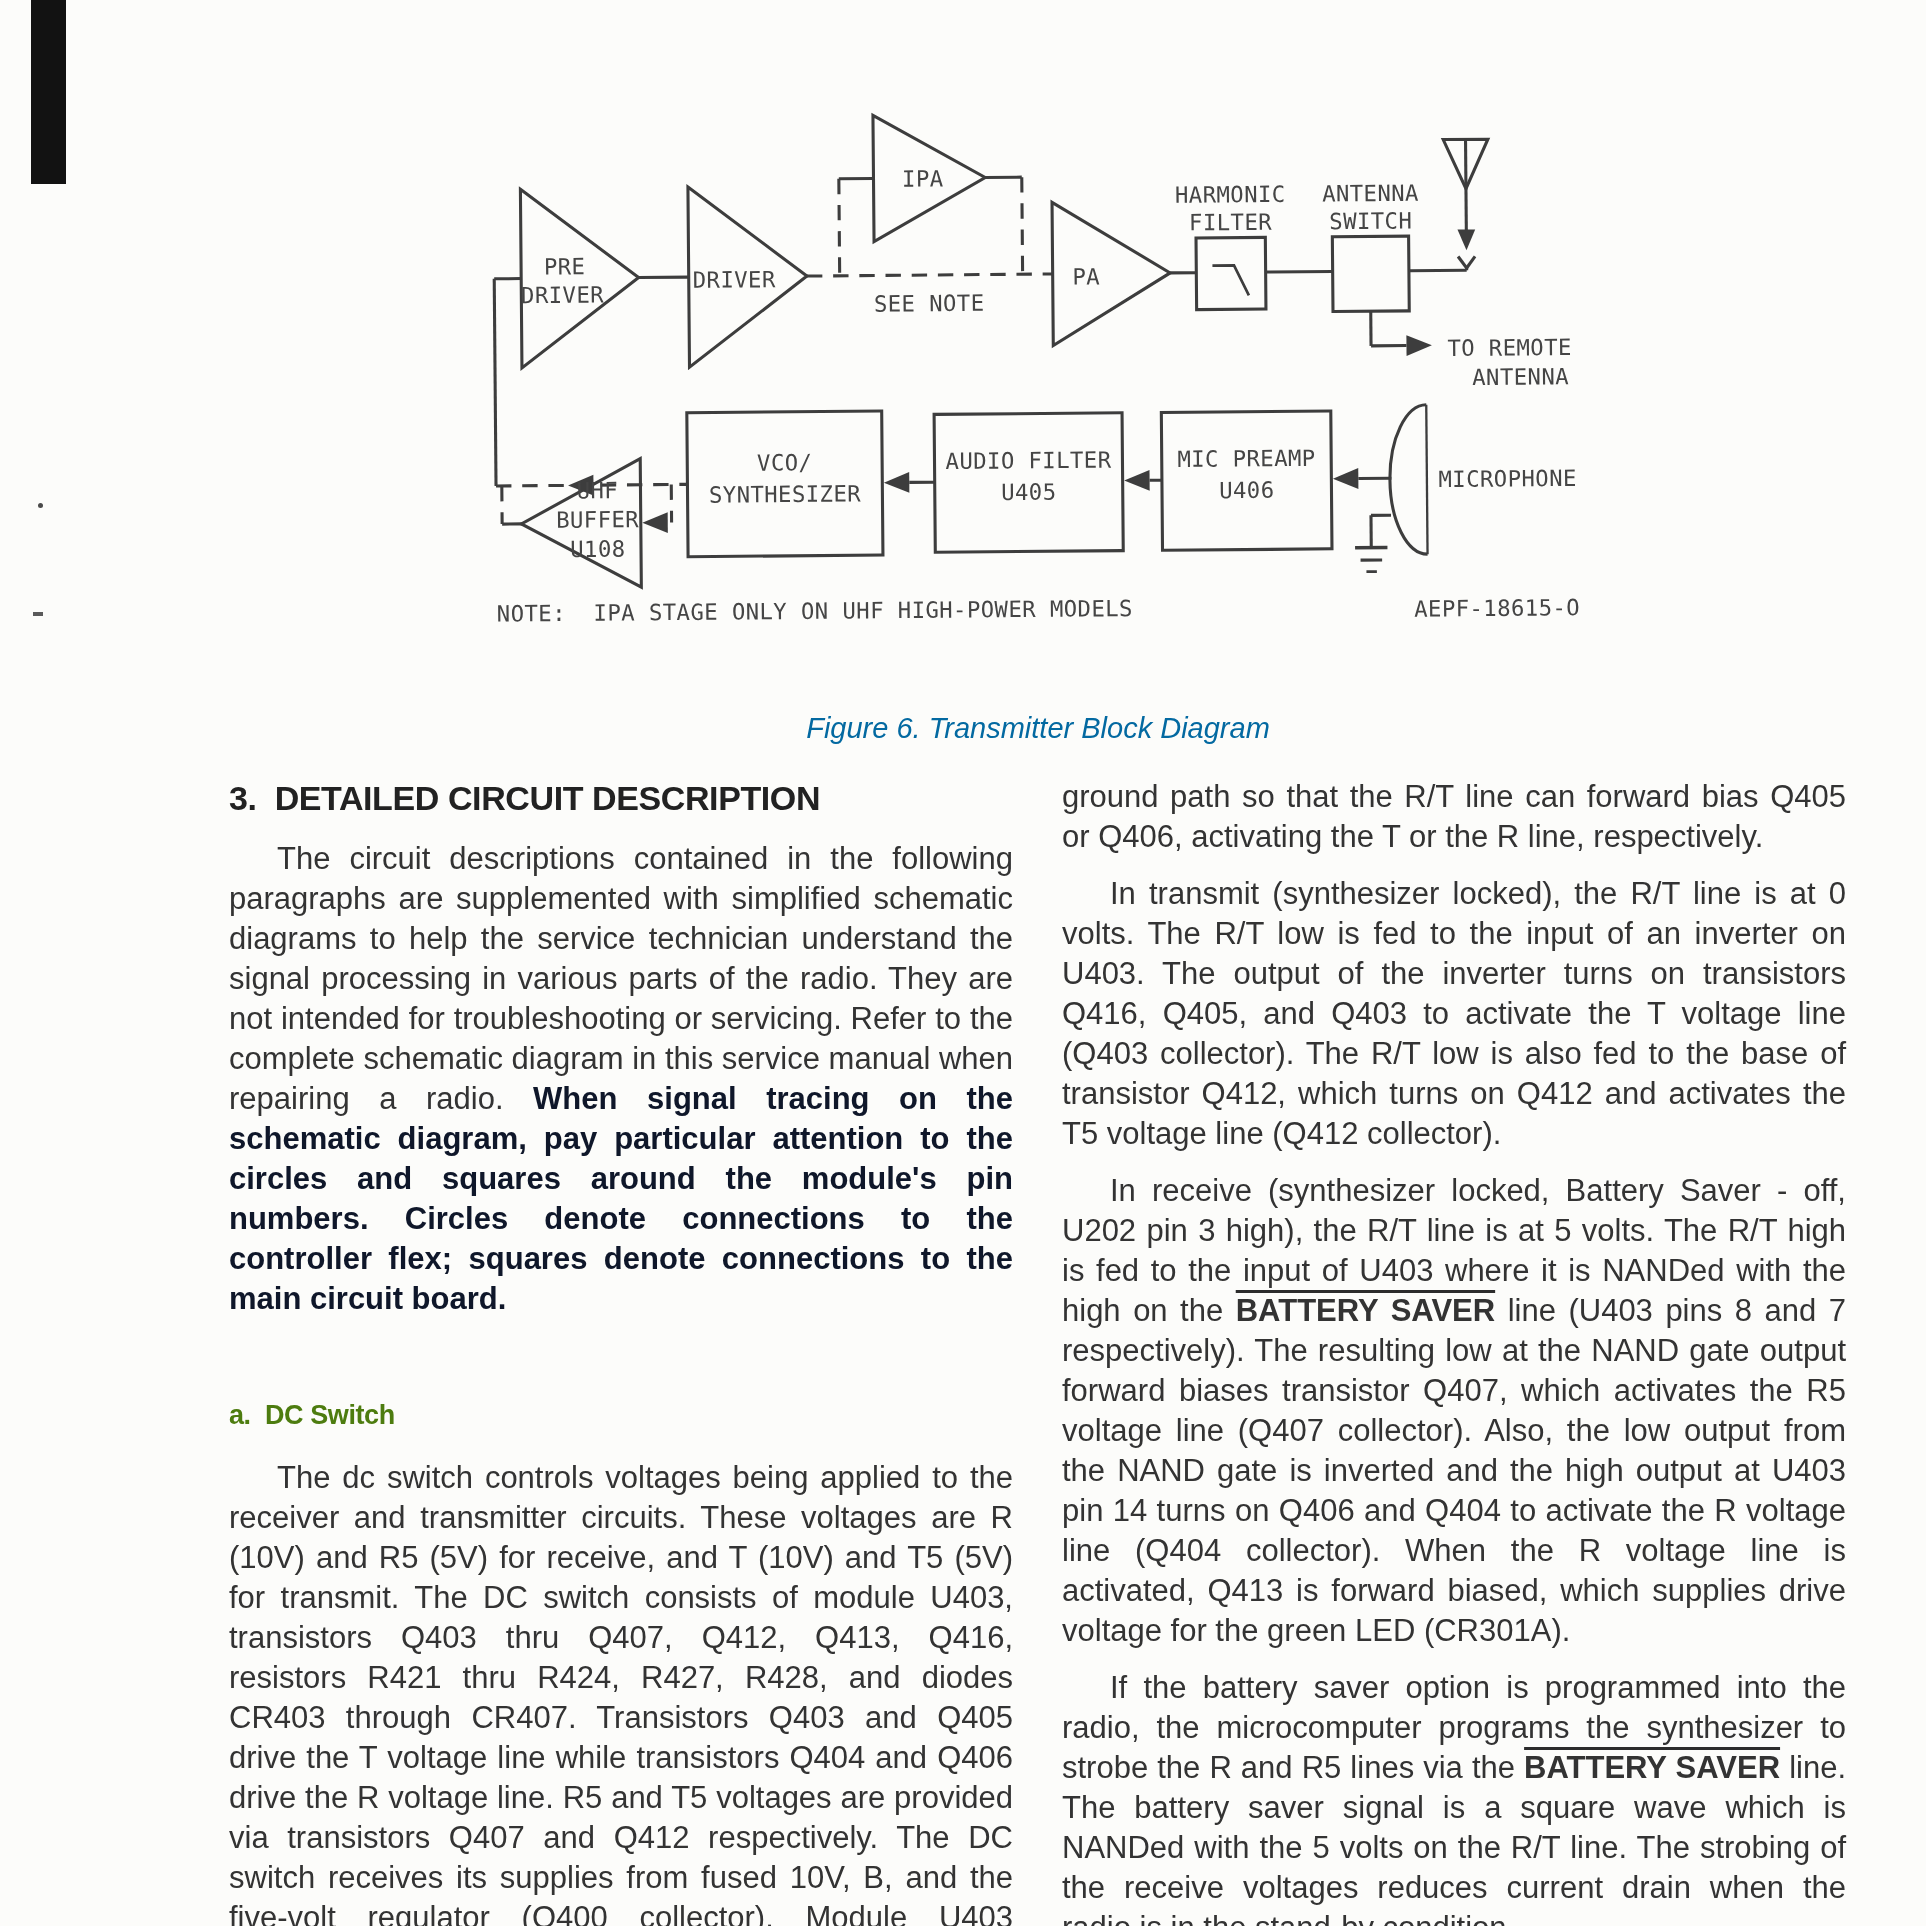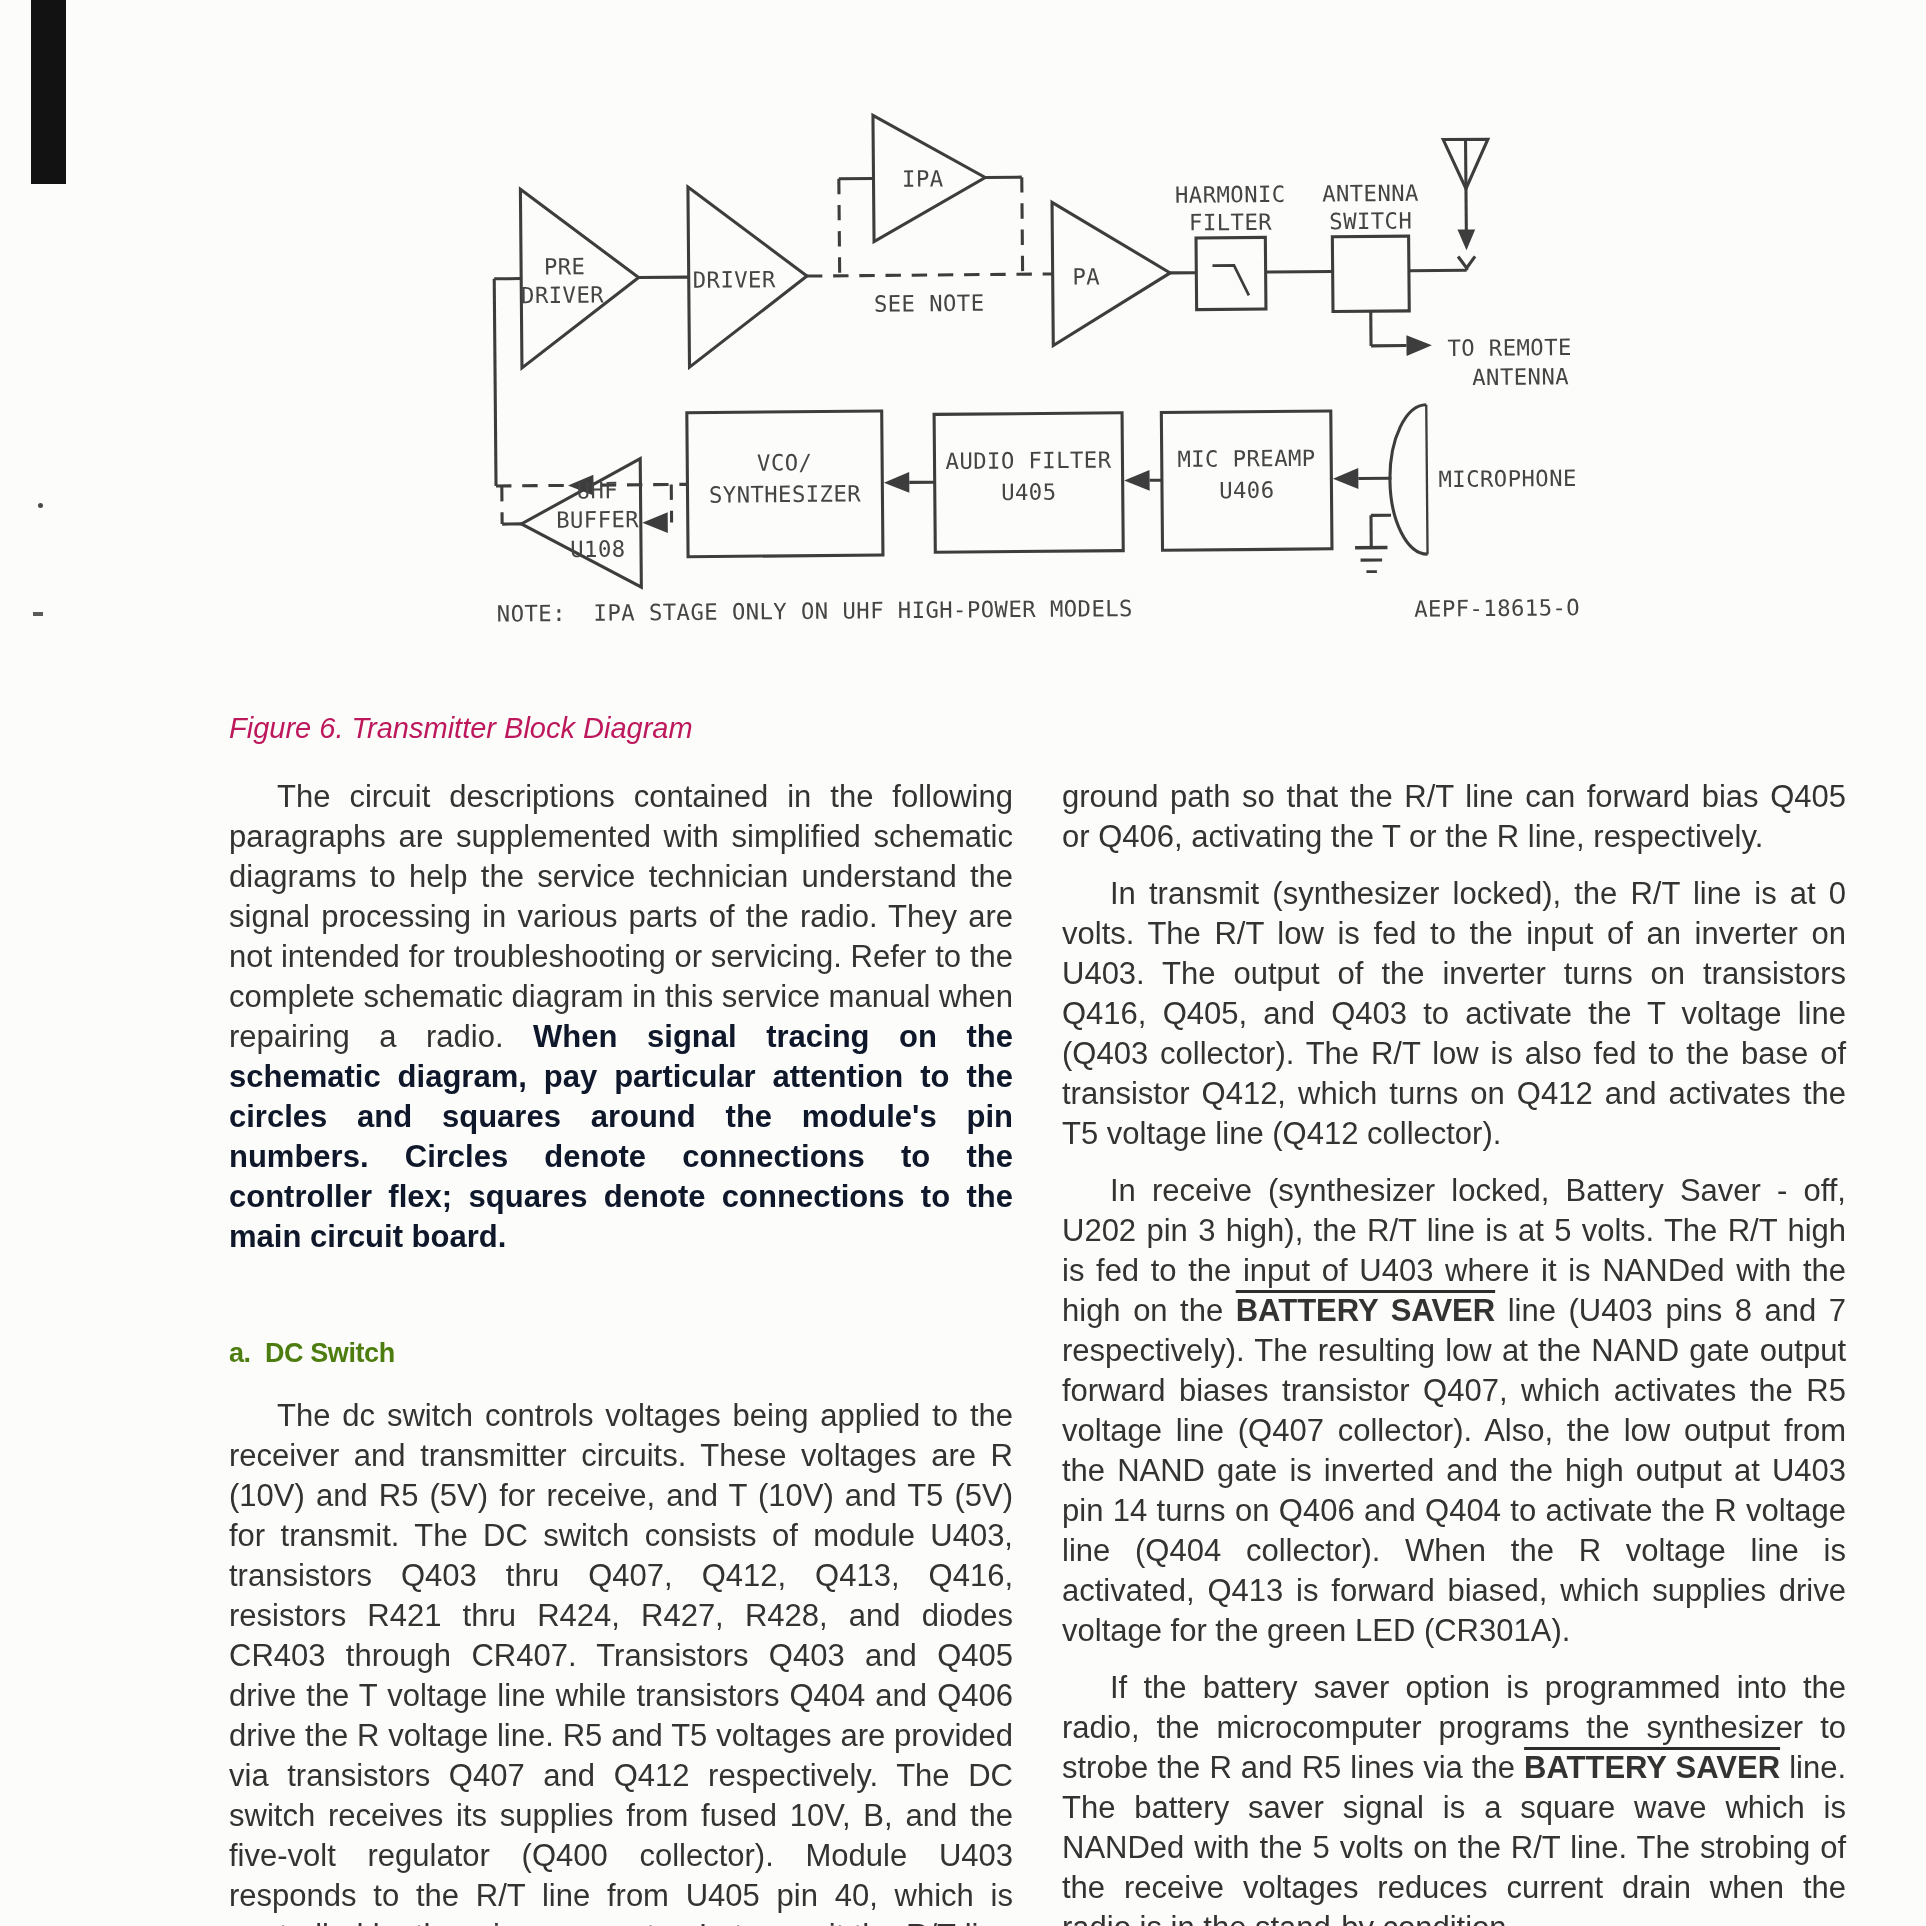--- a/index.html
+++ b/index.html
@@ -13,21 +13,21 @@
   .speck-dot{position:absolute; left:38px; top:503px; width:5.4px; height:5.4px; background:#4a4a4a; border-radius:50%;}
   .speck-dash{position:absolute; left:33px; top:612px; width:10px; height:3.9px; background:#5a5a5a;}
   
   .figure-svg{position:absolute; left:0; top:0;}
   .figure-svg text{
     font-family:"DejaVu Sans Mono","Liberation Mono",monospace;
     font-size:58px; fill:#454545; stroke:none; letter-spacing:1px;
   }
   .figure-caption{
     position:absolute; left:229px; top:712px; width:1618px;
-    font-size:29px; font-style:italic; color:#be185d;
+    text-align:center; font-size:29px; font-style:italic; color:#0369a1;
   }
   
   .cols{position:absolute; left:229px; top:777px; width:1618px; display:flex; gap:49px;}
   .col{width:784px; text-align:justify; font-size:31px; line-height:40px; color:#333;}
   .col p{margin:0 0 17px 0; text-indent:48px;}
   .col p.noindent{text-indent:0;}
   h1.sec{
     font-size:34px; line-height:42px; font-weight:bold; color:#222;
     margin:0 0 20px 0; letter-spacing:-0.4px;
   }
@@ -142,20 +142,21 @@
         <text x="1284" y="1602">NOTE:&nbsp; IPA STAGE ONLY ON UHF HIGH-POWER MODELS</text>
         <text x="3666" y="1610">AEPF-18615-O</text>
       </g>
     </g>
   </svg>
 
   <div class="figure-caption">Figure 6. Transmitter Block Diagram</div>
 
   <div class="cols">
     <div class="col">
+      <h1 class="sec">3.&nbsp; DETAILED CIRCUIT DESCRIPTION</h1>
       <p><span>The circuit descriptions contained in the following paragraphs are supplemented with simplified schematic diagrams to help the service technician understand the signal processing in various parts of the radio. They are not intended for troubleshooting or servicing. Refer to the complete schematic diagram in this service manual when repairing a radio. </span><span class="seg-b">When signal tracing on the schematic diagram, pay particular attention to the circles and squares around the module's pin numbers. Circles denote connections to the controller flex; squares denote connections to the main circuit board.</span></p>
       <h2 class="sub">a.&nbsp; DC Switch</h2>
       <p>The dc switch controls voltages being applied to the receiver and transmitter circuits. These voltages are R (10V) and R5 (5V) for receive, and T (10V) and T5 (5V) for transmit. The DC switch consists of module U403, transistors Q403 thru Q407, Q412, Q413, Q416, resistors R421 thru R424, R427, R428, and diodes CR403 through CR407. Transistors Q403 and Q405 drive the T voltage line while transistors Q404 and Q406 drive the R voltage line. R5 and T5 voltages are provided via transistors Q407 and Q412 respectively. The DC switch receives its supplies from fused 10V, B, and the five-volt regulator (Q400 collector). Module U403 responds to the R/T line from U405 pin 40, which is controlled by the micro-computer. In transmit the R/T line is low (0 volts) and in receive the R/T line is high (5 volts).</p>
 
     </div>
     <div class="col">
       <p class="noindent">ground path so that the R/T line can forward bias Q405 or Q406, activating the T or the R line, respectively.</p>
       <p>In transmit (synthesizer locked), the R/T line is at 0 volts. The R/T low is fed to the input of an inverter on U403. The output of the inverter turns on transistors Q416, Q405, and Q403 to activate the T voltage line (Q403 collector). The R/T low is also fed to the base of transistor Q412, which turns on Q412 and activates the T5 voltage line (Q412 collector).</p>
       <p><span>In receive (synthesizer locked, Battery Saver - off, U202 pin 3 high), the R/T line is at 5 volts. The R/T high is fed to the input of U403 where it is NANDed with the high on the </span><span class="seg-o">BATTERY SAVER</span><span> line (U403 pins 8 and 7 respectively). The resulting low at the NAND gate output forward biases transistor Q407, which activates the R5 voltage line (Q407 collector). Also, the low output from the NAND gate is inverted and the high output at U403 pin 14 turns on Q406 and Q404 to activate the R voltage line (Q404 collector). When the R voltage line is activated, Q413 is forward biased, which supplies drive voltage for the green LED (CR301A).</span></p>
       <p><span>If the battery saver option is programmed into the radio, the microcomputer programs the synthesizer to strobe the R and R5 lines via the </span><span class="seg-o">BATTERY SAVER</span><span> line. The battery saver signal is a square wave which is NANDed with the 5 volts on the R/T line. The strobing of the receive voltages reduces current drain when the radio is in the stand-by condition.</span></p>

